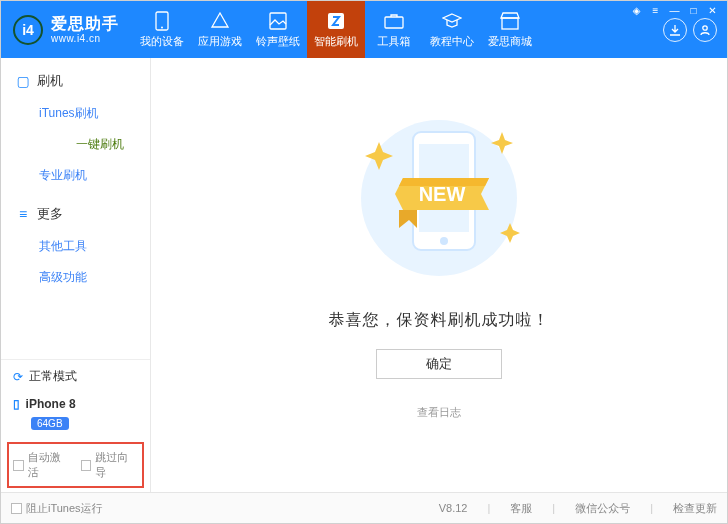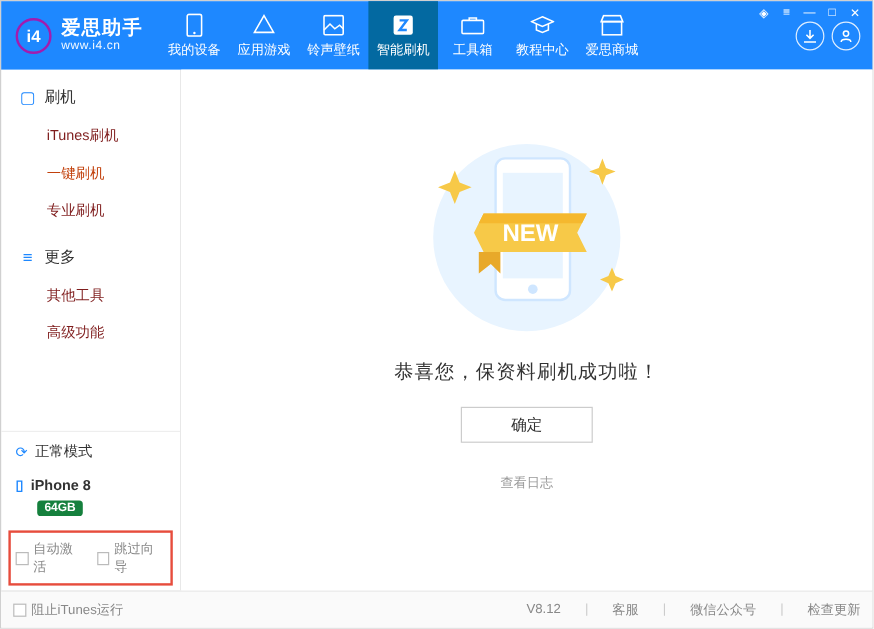--- a/index.html
+++ b/index.html
@@ -3,55 +3,55 @@
 <meta charset="utf-8">
 <style>
 * { margin: 0; padding: 0; box-sizing: border-box; }
 body { font-family: "Microsoft YaHei", Arial, sans-serif; font-size: 12px; color: #333; background: #fff; width: 728px; height: 524px; overflow: hidden; }
 
 .window { width: 728px; height: 524px; display: flex; flex-direction: column; border: 1px solid #d0d0d0; }
 
 
 .header { height: 57px; background: #1e88ff; display: flex; align-items: stretch; color: #fff; }
 .logo-block { display: flex; align-items: center; padding: 0 14px 0 12px; }
-.logo-circle { width: 30px; height: 30px; border-radius: 50%; border: 2px solid #a21caf; display: flex; align-items: center; justify-content: center; font-weight: bold; font-size: 14px; margin-right: 8px; }
+.logo-circle { width: 30px; height: 30px; border-radius: 50%; border: 2px solid #14532d; display: flex; align-items: center; justify-content: center; font-weight: bold; font-size: 14px; margin-right: 8px; }
 .logo-text { display: flex; flex-direction: column; line-height: 1.15; }
 .logo-text .cn { font-size: 16px; font-weight: 600; letter-spacing: 1px;}
 .logo-text .url { font-size: 10px; opacity: .95; letter-spacing: .5px;}
 .nav { display: flex; flex: 1; }
 .nav-item { width: 58px; display: flex; flex-direction: column; align-items: center; justify-content: center; gap: 3px; font-size: 11px; cursor: pointer; }
-.nav-item.active { background: #0369a1; }
+.nav-item.active { background: #c2410c; }
 .nav-icon { width: 20px; height: 20px; display:flex; align-items:center; justify-content:center; }
 .header-right { display: flex; align-items: center; gap: 6px; padding: 0 10px; }
 .win-btns { position: absolute; top: 4px; right: 8px; display:flex; gap:6px; }
 .win-btns span { width:13px; height:11px; display:flex; align-items:center; justify-content:center; color:#fff; font-size:10px; cursor:pointer; }
 .hr-circle { width:24px; height:24px; border:1.5px solid rgba(255,255,255,.85); border-radius:50%; display:flex; align-items:center; justify-content:center; }
 
 
 .body { flex:1; display:flex; min-height:0; }
 .sidebar { width:150px; border-right:1px solid #e8e8e8; display:flex; flex-direction:column; }
 .side-scroll { flex:1; overflow:auto; padding-top:8px; }
 .sec-head { display:flex; align-items:center; gap:6px; padding:6px 14px; color:#333; font-size:13px; }
 .sec-head .glyph { color:#1e88ff; font-size:14px; width:16px; text-align:center; }
 .sec-items { padding: 2px 0 8px 0; }
-.sec-item { padding:7px 10px 7px 38px; font-size:12px; color:#7f1d1d; cursor:pointer; }
-.sec-item.active { color:#c2410c; }
+.sec-item { padding:7px 10px 7px 38px; font-size:12px; color:#3b82f6; cursor:pointer; }
+.sec-item.active { color:#4d7c0f;margin-left:37px; }
 .side-bottom { border-top:1px solid #eee; }
 .status-row { display:flex; align-items:center; gap:6px; padding:8px 12px; font-size:12px; }
 .status-row .dot { color:#1e88ff; }
 .device-row { display:flex; align-items:center; gap:6px; padding:4px 12px 4px 12px; font-size:12px; font-weight:600; }
-.badge { display:inline-block; background:#15803d; color:#fff; font-size:10px; padding:1px 6px; border-radius:3px; margin:2px 0 8px 30px; font-weight:700;}
+.badge { display:inline-block; background:#3b82f6; color:#fff; font-size:10px; padding:1px 6px; border-radius:3px; margin:2px 0 8px 30px; font-weight:400;}
 .opt-block { border:2px solid #e74c3c; margin:4px 6px 4px 6px; padding:6px 4px; display:flex; gap:10px; align-items:flex-end; }
 .chk { display:flex; align-items:center; gap:4px; font-size:11px; color:#888; cursor:pointer;}
 .chk .box { width:11px; height:11px; border:1px solid #bbb; background:#fff; display:inline-block; }
 
 .main { flex:1; background:#fff; display:flex; flex-direction:column; align-items:center; justify-content:flex-start; padding-top:50px; position:relative; }
 .illus { width:200px; height:180px; position:relative; }
-.msg { margin-top:12px; font-size:16px; color:#333; letter-spacing:1px;font-family:Liberation Serif, serif; }
-.ok-btn { margin-top:18px; width:110px; height:30px; border:1px solid #ccc; background:#fff; font-size:13px; color:#333; cursor:pointer; }
+.msg { margin-top:22px; font-size:16px; color:#333; letter-spacing:1px;font-family:Liberation Serif, serif; }
+.ok-btn { margin-top:18px; width:126px; height:30px; border:1px solid #ccc; background:#fff; font-size:13px; color:#333; cursor:pointer; }
 .view-log { margin-top:26px; font-size:11px; color:#999; cursor:pointer; }
 
 .footer { height:26px; border-top:1px solid #e5e5e5; background:#fafafa; display:flex; align-items:center; font-size:11px; color:#888; padding:15px 10px; }
 .footer .right { margin-left:auto; display:flex; gap:20px; align-items:center; }
 .footer .sep { color:#ccc; }
 </style>
 </head>
 <body>
 
 <div class="window">

